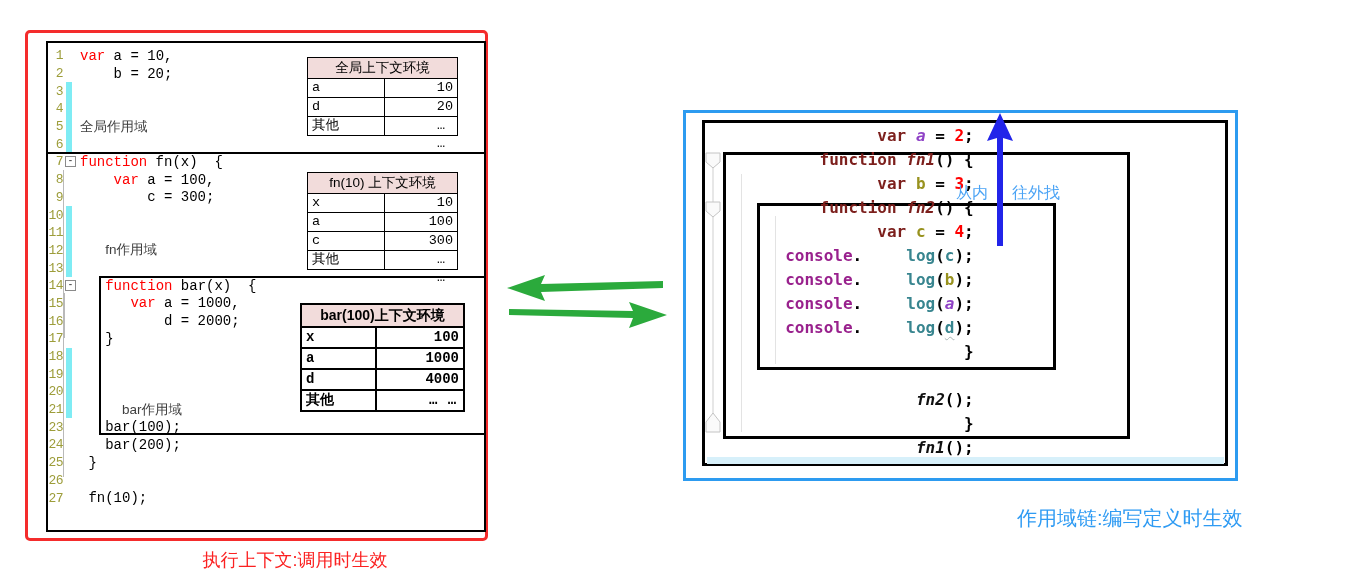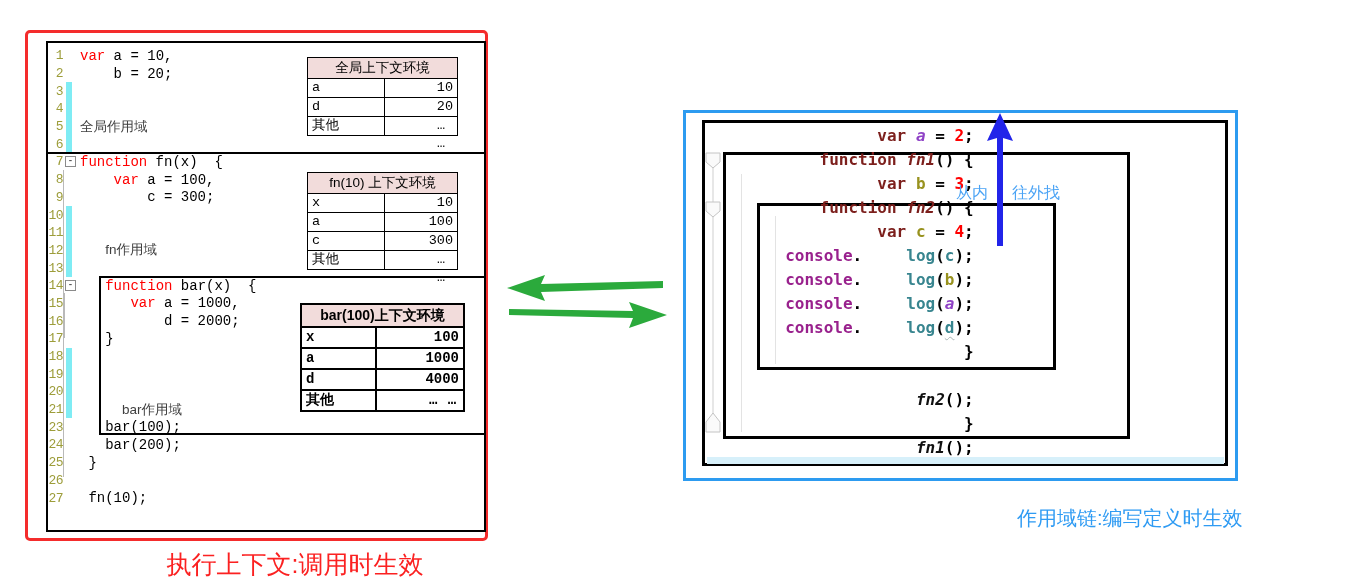--- a/index.html
+++ b/index.html
@@ -72,21 +72,21 @@
   .sg-vt{color:#38858f;}
   .sg-cs{color:#99218d;}
   .sg-lg{color:#38858f;margin-left:44px;}
   .sg-fc{color:#111;font-style:italic;}
   .sg-sq{color:#38858f;text-decoration:underline wavy #a8b4b4 1px;text-underline-offset:3px;}
   .arrow-label{position:absolute;top:183px;color:#4aa3f5;font-size:16px;}
   .indent-guide{position:absolute;width:0;border-left:1px solid #e3e3e3;}
 
   
   .caption-red{position:absolute;left:130px;top:548px;width:330px;text-align:center;
-               color:#fb2121;font-size:25px;}
+               color:#fb2121;font-size:18px;}
   .caption-blue{position:absolute;left:983px;top:505px;color:#2f9bf3;font-size:20px;margin-left:34px;}
 </style>
 </head>
 <body>
 
 <div id="stage">
 
   <div class="red-panel"></div>
 
   <div class="editor-box">

